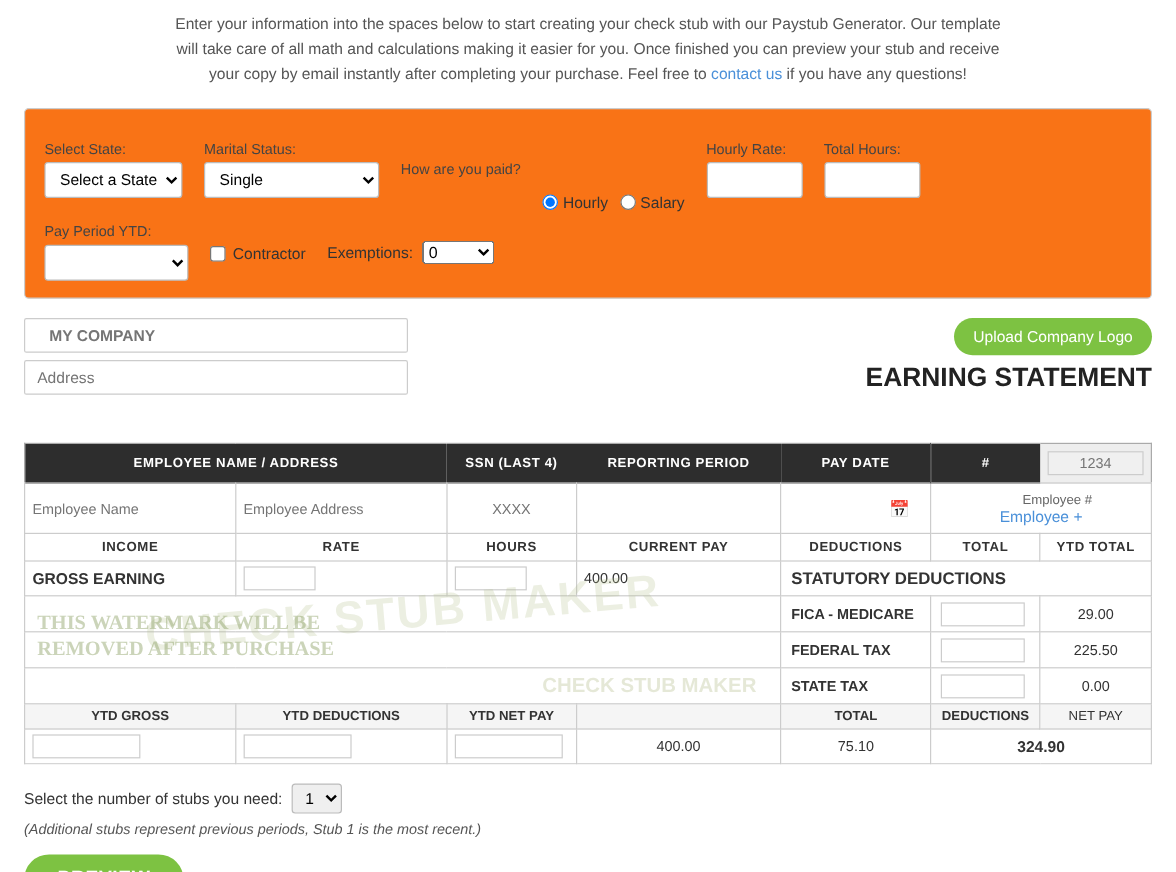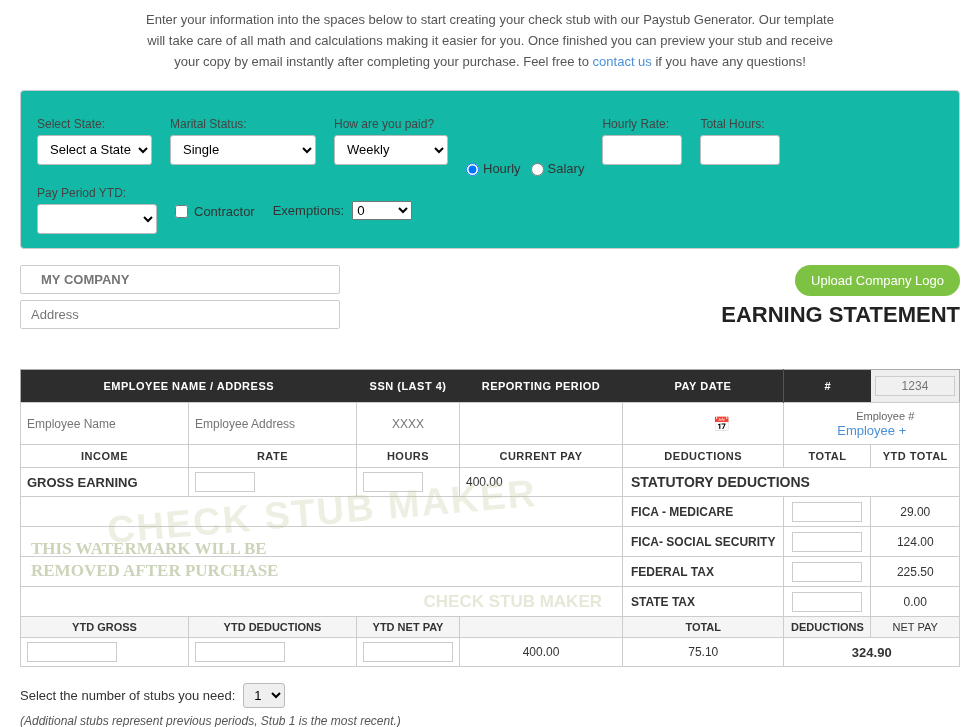--- a/index.html
+++ b/index.html
@@ -1,30 +1,30 @@
 <!DOCTYPE html>
 <html><head>
   <meta charset="utf-8">
   <style>
     * { box-sizing: border-box; margin: 0; padding: 0; }
     body { font-family: Arial, sans-serif; font-size: 13px; background: #fff; color: #333; padding: 10px 20px; }
 
     .intro-text { text-align: center; color: #555; font-size: 13px; line-height: 1.6; margin-bottom: 18px; max-width: 900px; margin-left: auto; margin-right: auto; }
     .intro-text a { color: #4a90d9; text-decoration: none; }
 
-    .form-section { border: 1px solid #ccc; border-radius: 4px; padding: 14px 16px; margin-bottom: 16px; background: #14b8a6; }
+    .form-section { border: 1px solid #ccc; border-radius: 4px; padding: 14px 16px; margin-bottom: 16px; background: #f97316; }
     .form-row { display: flex; align-items: center; gap: 18px; margin-bottom: 10px; flex-wrap: wrap; }
     .form-group { display: flex; flex-direction: column; gap: 4px; }
     .form-group label { font-size: 12px; color: #444; }
     .form-group select, .form-group input[type="text"], .form-group input[type="number"] {
       border: 1px solid #bbb; border-radius: 3px; padding: 4px 8px; font-size: 13px; background: #fff; height: 30px;
     }
     .form-group select { padding-right: 4px; }
     .radio-group { display: flex; align-items: center; gap: 10px; margin-top: 16px; }
-    .radio-group label { font-size: 13px; display: flex; align-items: flex-end; gap: 4px; cursor: pointer; margin-top: 40px; }
+    .radio-group label { font-size: 13px; display: flex; align-items: center; gap: 4px; cursor: pointer; margin-top: 40px; }
     .form-row-2 { display: flex; align-items: center; gap: 18px; flex-wrap: wrap; }
     .checkbox-label { display: flex; align-items: center; gap: 6px; font-size: 13px; margin-top: 2px; cursor: pointer; }
 
     .stub-section { max-width: 940px; }
     .company-header { display: flex; justify-content: space-between; align-items: flex-start; margin-bottom: 8px; }
     .company-inputs { display: flex; flex-direction: column; gap: 6px; }
     .company-inputs input { border: 1px solid #ccc; padding: 6px 10px; font-size: 13px; width: 320px; color: #999; border-radius: 2px; }
     .upload-btn { background: #7dc242; color: #fff; border: none; border-radius: 20px; padding: 8px 16px; font-size: 13px; cursor: pointer; white-space: nowrap; }
     .earning-title { font-size: 22px; font-weight: bold; color: #222; text-align: right; margin-top: 6px; }
 
@@ -83,23 +83,20 @@
       </select>
     </div>
     <div class="form-group">
       <label>Marital Status:</label>
       <select>
         <option>Single</option><option>Married</option><option>Head of Household</option>
       </select>
     </div>
     <div class="form-group">
       <label>How are you paid?</label>
-      <select>
-        <option>Weekly</option><option>Bi-Weekly</option><option>Semi-Monthly</option><option>Monthly</option>
-      </select>
     </div>
     <div class="radio-group">
       <label>
         <input type="radio" name="paytype" checked="" style="">
         <span>Hourly</span>
       </label>
       <label>
         <input type="radio" name="paytype" style="">
         <span>Salary</span>
       </label>
@@ -227,30 +224,20 @@
           </td>
           <td class="deduction-label">FICA - MEDICARE</td>
           <td>
             <input type="text" style="border: 1px solid rgb(204, 204, 204); width: 70px; padding: 2px 4px; text-align: center; font-size: 12px;">
           </td>
           <td style="text-align:center;">
             <span style="font-size:12px;">29.00</span>
           </td>
         </tr>
 
-        <tr class="deduction-row">
-          <td colspan="4" style="height:30px;"></td>
-          <td class="deduction-label">FICA- SOCIAL SECURITY</td>
-          <td>
-            <input type="text" style="border: 1px solid rgb(204, 204, 204); width: 70px; padding: 2px 4px; text-align: center; font-size: 12px;">
-          </td>
-          <td style="text-align:center;">
-            <span style="font-size:12px;">124.00</span>
-          </td>
-        </tr>
 
         <tr class="deduction-row">
           <td colspan="4" style="height:30px;position:relative;">
             <div style="position:absolute;bottom:4px;left:10px;font-size:17px;font-weight:900;color:rgba(140,160,100,0.45);white-space:nowrap;pointer-events:none;z-index:10;line-height:1.3;font-family:Liberation Serif, serif;">
               THIS WATERMARK WILL BE<br>REMOVED AFTER PURCHASE
             </div>
           </td>
           <td class="deduction-label">FEDERAL TAX</td>
           <td>
             <input type="text" style="border: 1px solid rgb(204, 204, 204); width: 70px; padding: 2px 4px; text-align: center; font-size: 12px;">

